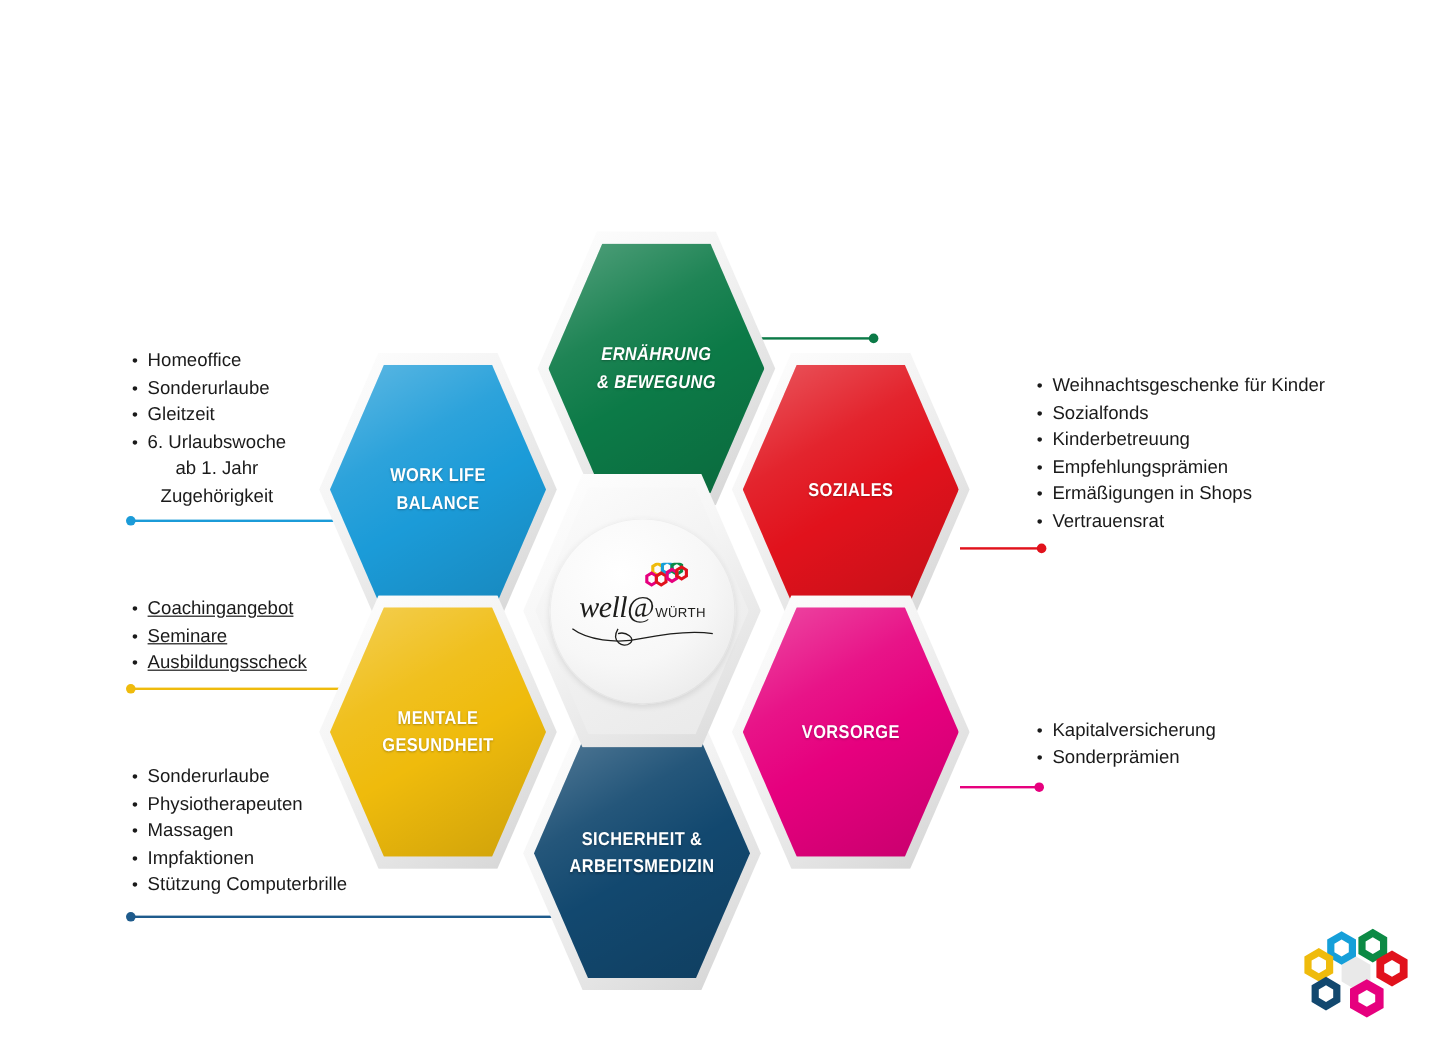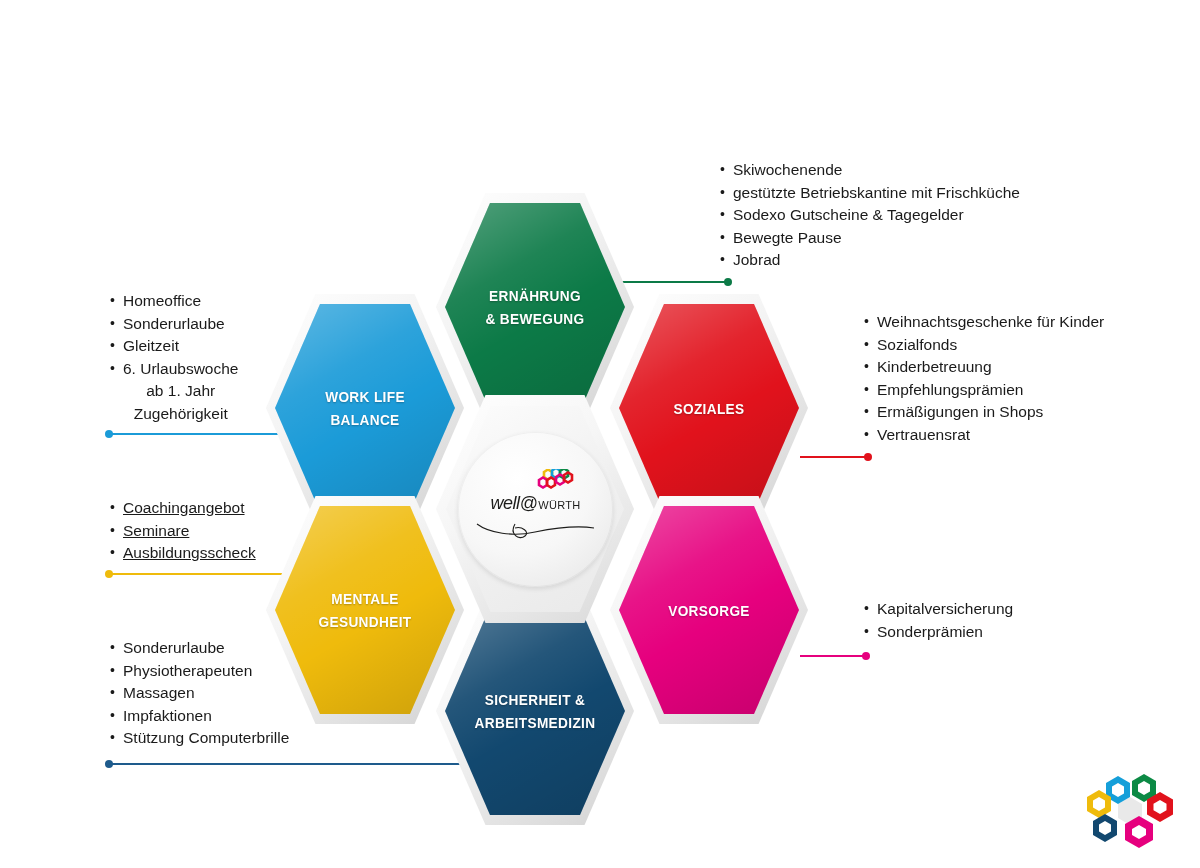--- a/index.html
+++ b/index.html
@@ -81,21 +81,21 @@
     box-shadow: inset 0 0 0 1px rgba(0,0,0,0.045), 0 2px 5px rgba(0,0,0,0.10);
     display: flex; align-items: center; justify-content: center;
   }
   .logo-inner { position: relative; width: 130px; height: 90px; }
   .logo-hexes { position: absolute; left: 64px; top: 4px; width: 46px; height: 30px; }
   .logo-word {
     position: absolute; left: 0; top: 28px; width: 130px; height: 46px;
     display: flex; align-items: baseline; justify-content: center;
   }
   .logo-well {
-    font-family: Liberation Sans, sans-serif; font-style: italic; font-size: 18px;
+    font-family: Liberation Serif, serif; font-style: italic; font-size: 25px;
     color: #1d1d1b; letter-spacing: -0.5px;
   }
   .logo-wuerth {
     font-family: "Liberation Sans", sans-serif; font-size: 11px; font-weight: 400;
     color: #1d1d1b; letter-spacing: 0.3px; margin-left: 1px;
   }
   .logo-swash { position: absolute; left: 4px; top: 55px; }
 
   
   .brandmark { position: absolute; right: 22px; bottom: 18px; width: 96px; height: 78px; }
@@ -128,29 +128,20 @@
   <div class="conn dot-left" style="left:107px; top:573px; width:195px;">
     <div class="bar" style="background:#EFBB0C;"></div>
     <div class="dot" style="background:#EFBB0C;"></div>
   </div>
 
   <div class="conn dot-left" style="left:107px; top:763px; width:365px;">
     <div class="bar" style="background:#1E5B8C;"></div>
     <div class="dot" style="background:#1E5B8C;"></div>
   </div>
 
-  <div class="list" style="left:718px; top:159px;">
-    <ul>
-      <li>Skiwochenende</li>
-      <li>gestützte Betriebskantine mit Frischküche</li>
-      <li>Sodexo Gutscheine &amp; Tagegelder</li>
-      <li>Bewegte Pause</li>
-      <li>Jobrad</li>
-    </ul>
-  </div>
 
   <div class="list" style="left:862px; top:311px;">
     <ul>
       <li>Weihnachtsgeschenke für Kinder</li>
       <li>Sozialfonds</li>
       <li>Kinderbetreuung</li>
       <li>Empfehlungsprämien</li>
       <li>Ermäßigungen in Shops</li>
       <li>Vertrauensrat</li>
     </ul>
@@ -187,21 +178,21 @@
   <div class="list" style="left:108px; top:637px;">
     <ul>
       <li>Sonderurlaube</li>
       <li>Physiotherapeuten</li>
       <li>Massagen</li>
       <li>Impfaktionen</li>
       <li>Stützung Computerbrille</li>
     </ul>
   </div>
 
-  <div class="hexwrap" style="left:436px; top:193px;">
+  <div class="hexwrap" style="left:448px; top:193px;font-style:italic;">
     <div class="hex-frame hexpoly"></div>
     <div class="hex-core">
       <div class="fill" style="background:#0C7A47;"></div>
       <div class="gloss"></div>
       <div class="hex-label">
         <span>ERNÄHRUNG</span>
         <span>&amp; BEWEGUNG</span>
       </div>
     </div>
   </div>

